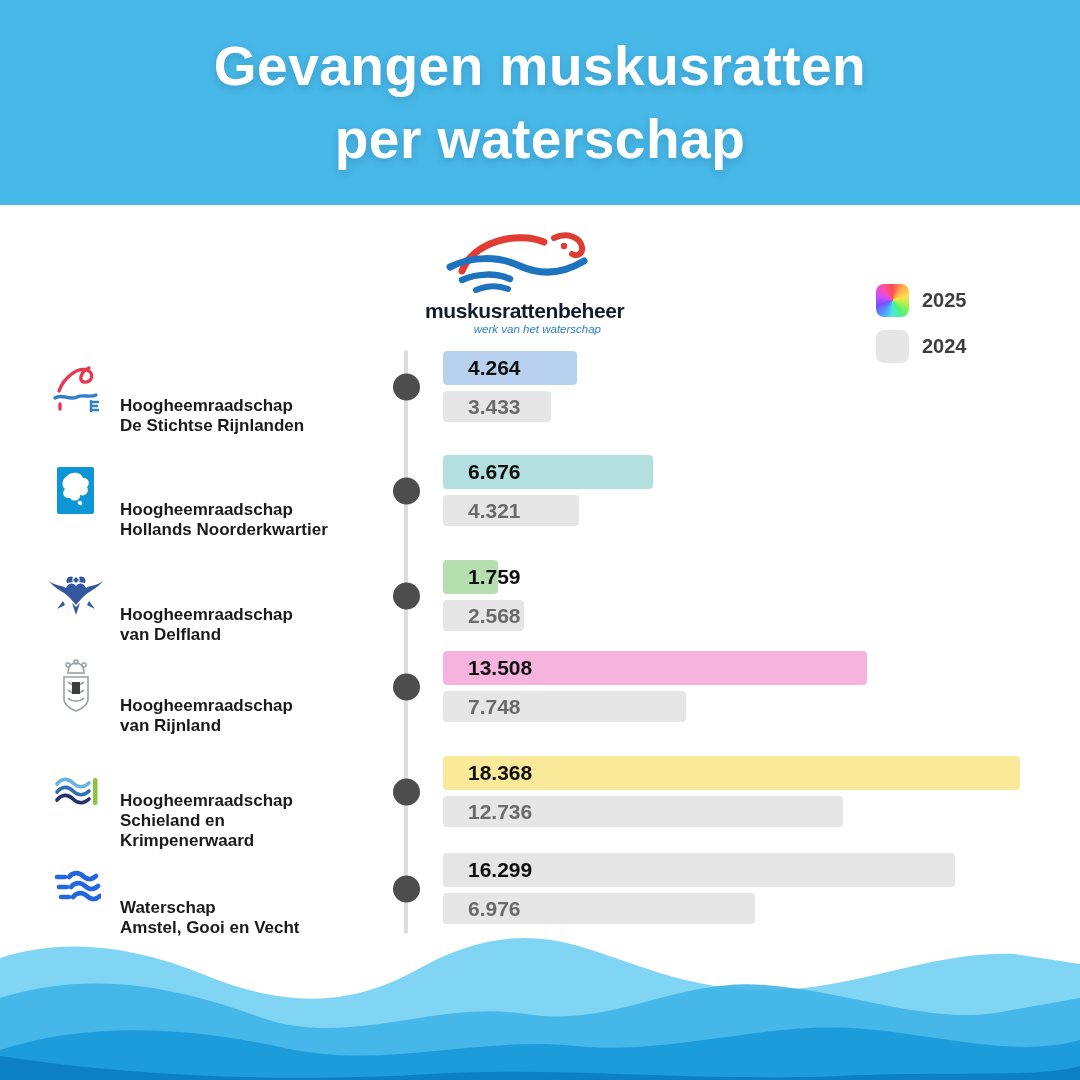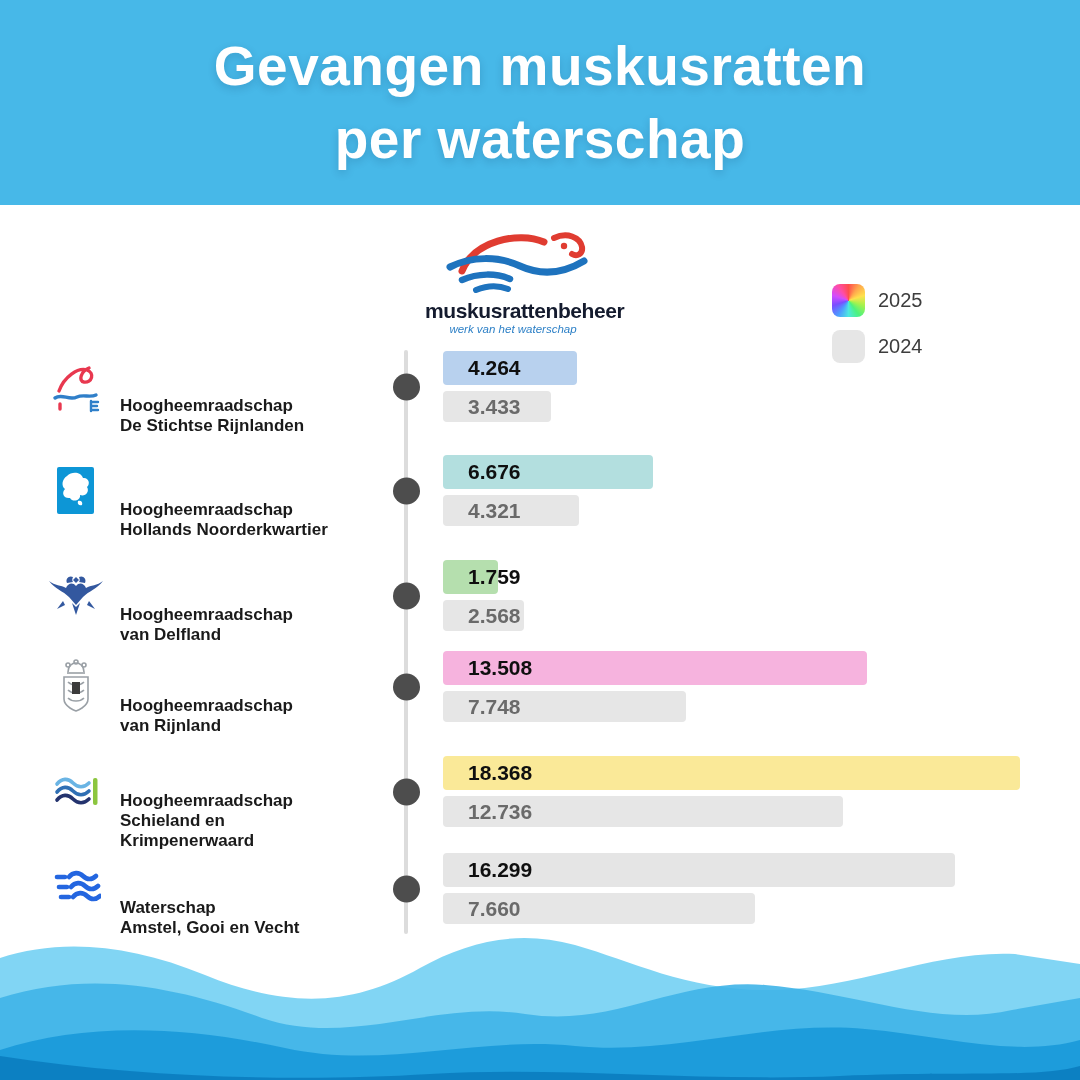--- a/index.html
+++ b/index.html
@@ -18,25 +18,25 @@
     margin:16px;color:#ffffff;font-size:55px;font-weight:700;line-height:1.32;
     text-align:center;white-space:pre-line;letter-spacing:.5px;
     text-shadow:0 3px 8px rgba(0,40,80,.18);
   }
   
   .logo{position:absolute;left:425px;top:225px;width:190px;text-align:center;}
   .logo .wordmark{
     font-size:21px;font-weight:700;color:#141b2e;letter-spacing:-.4px;margin-top:-2px;
   }
   .logo .tagline{
-    font-size:11.5px;font-style:italic;color:#2b7fc6;margin-top:0;text-align:center;
+    font-size:11.5px;font-style:italic;color:#2b7fc6;margin-top:0;text-align:right;
     padding-right:14px;
   }
   
-  .legend{position:absolute;left:832px;top:284px;}
+  .legend{position:absolute;left:876px;top:284px;font-weight:bold;}
   .legend-row{display:flex;align-items:center;margin-bottom:13px;}
   .swatch{width:33px;height:33px;border-radius:8px;flex:0 0 auto;}
   .swatch.rainbow{
     background:conic-gradient(from 0deg,
       #ff4d4d,#ffa64d,#ffe14d,#a6f24d,#4df27e,#4de8e0,#4d9bff,#7a4dff,#d24dff,#ff4da6,#ff4d4d);
   }
   .legend-label{font-size:20px;color:#3d3d3d;margin-left:13px;}
   
   .chart{position:absolute;left:0;top:340px;width:1080px;height:620px;}
   .axis-line{
@@ -247,21 +247,21 @@
       </svg>
     </div>
     <div class="row-label">Waterschap
 Amstel, Gooi en Vecht</div>
     <div class="row-dot"></div>
     <div class="bars">
       <div class="bar b2025" style="width: 511.789px; background: #e5e5e5;">
         <span class="val">16.299</span>
       </div>
       <div class="bar b2024" style="width: 312.022px; background: rgb(230, 230, 230);">
-        <span class="val">7.660</span>
+        <span class="val">6.976</span>
       </div>
     </div>
   </div>
 </div>
 
 <svg class="waves" viewBox="0 0 1080 150" preserveAspectRatio="none">
   <path d="M0,28 C60,8 130,14 205,45 C290,80 355,75 420,38 C470,10 520,0 575,15 C635,32 690,62 775,60 C860,58 935,20 1015,24 L1080,34 L1080,150 L0,150 Z" fill="#76d1f3" opacity="0.92"></path>
   <path d="M0,68 C90,40 175,56 262,88 C350,118 435,70 525,84 C615,98 675,48 765,55 C855,62 935,98 1012,80 L1080,68 L1080,150 L0,150 Z" fill="#3fb4e8" opacity="0.9"></path>
   <path d="M0,120 C85,92 185,96 285,118 C385,140 475,106 575,116 C675,126 765,90 865,99 C945,106 1015,128 1080,110 L1080,150 L0,150 Z" fill="#1899d9" opacity="0.9"></path>
   <path d="M0,150 L0,126 C140,148 300,152 430,144 C560,136 700,152 840,146 C960,141 1040,148 1080,136 L1080,150 Z" fill="#0c7ec1" opacity="0.95"></path>

